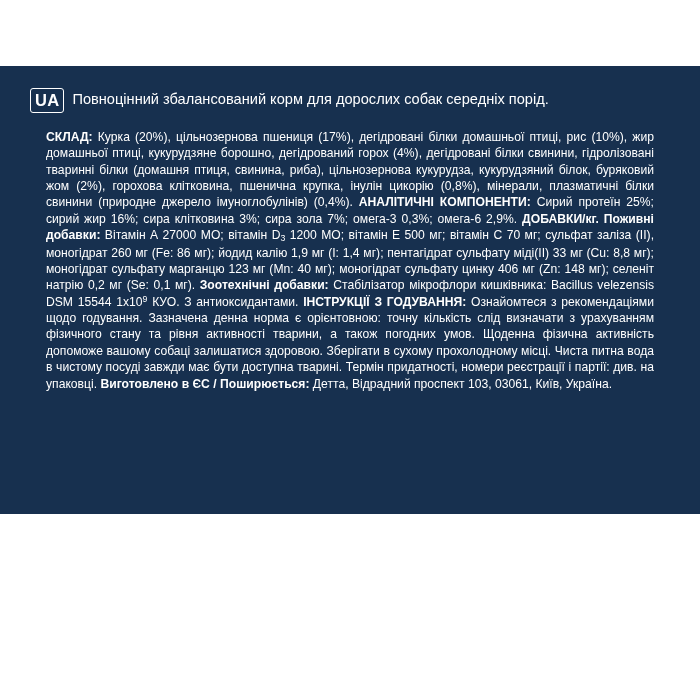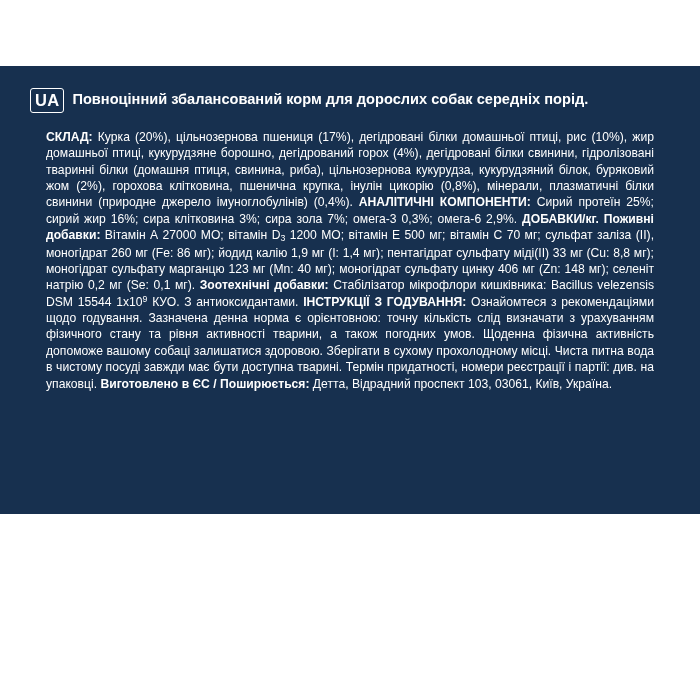--- a/index.html
+++ b/index.html
@@ -43,21 +43,21 @@
     font-size: 16.5px;
     font-weight: bold;
     line-height: 1;
     padding: 3px 4px 4px 4px;
     margin-right: 8px;
     letter-spacing: 0.3px;
     flex: 0 0 auto;
   }
   .headline-text {
     font-size: 14.6px;
-    font-weight: bold;
+    font-weight: normal;
     line-height: 1.26;
     padding-top: 2px;
   }
   .body-text {
     font-size: 12.15px;
     line-height: 1.345;
     text-align: justify;
     text-justify: inter-word;
   }
   .body-text b {

